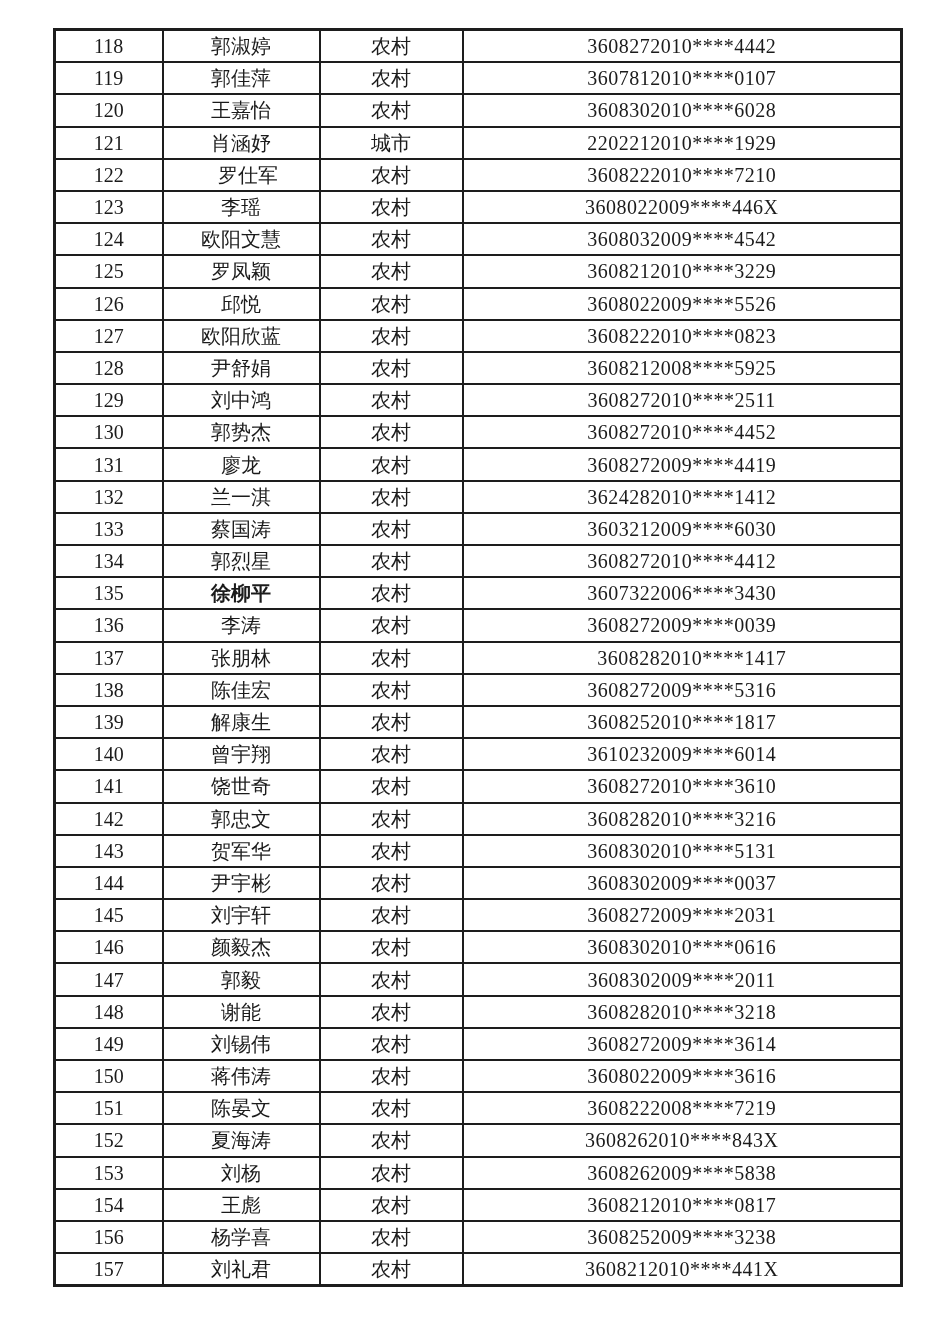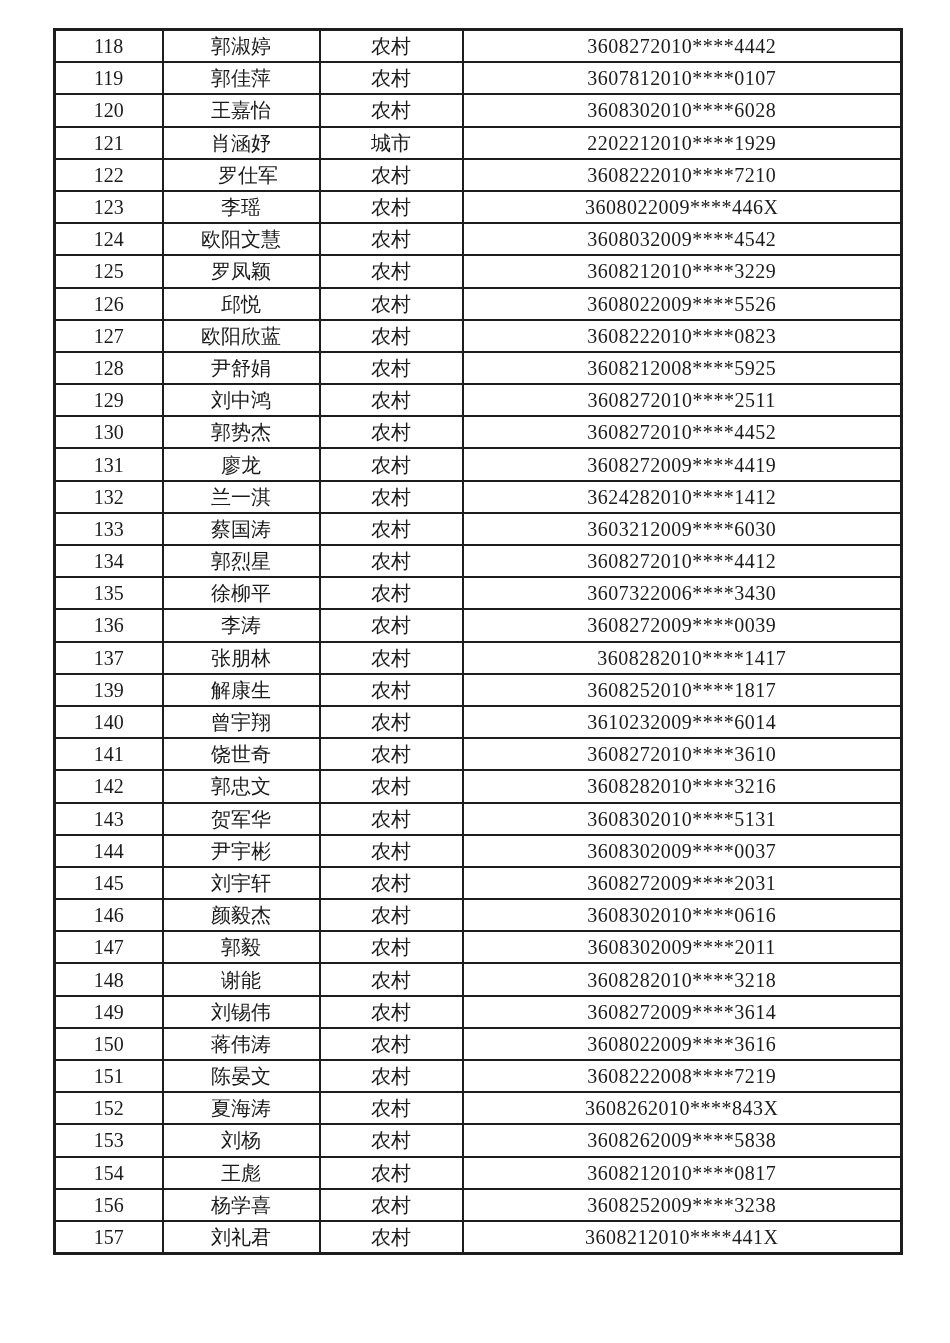--- a/index.html
+++ b/index.html
@@ -148,35 +148,41 @@
       <td class="col-id" style="border-color: rgb(29, 29, 29);">3603212009****6030</td>
     </tr>
         <tr>
       <td class="col-index" style="border-color: rgb(29, 29, 29);">134</td>
       <td class="col-name" style="border-color: rgb(29, 29, 29);">郭烈星</td>
       <td class="col-residence" style="border-color: rgb(29, 29, 29);">农村</td>
       <td class="col-id" style="border-color: rgb(29, 29, 29);">3608272010****4412</td>
     </tr>
         <tr>
       <td class="col-index" style="border-color: rgb(29, 29, 29);">135</td>
-      <td class="col-name" style="border-color: rgb(29, 29, 29);">徐柳平</td>
+      <td class="col-name" style="border-color: rgb(29, 29, 29); font-weight: bold;">徐柳平</td>
       <td class="col-residence" style="border-color: rgb(29, 29, 29);">农村</td>
       <td class="col-id" style="border-color: rgb(29, 29, 29);">3607322006****3430</td>
     </tr>
         <tr>
       <td class="col-index" style="border-color: rgb(29, 29, 29);">136</td>
       <td class="col-name" style="border-color: rgb(29, 29, 29);">李涛</td>
       <td class="col-residence" style="border-color: rgb(29, 29, 29);">农村</td>
       <td class="col-id" style="border-color: rgb(29, 29, 29);">3608272009****0039</td>
     </tr>
         <tr>
       <td class="col-index" style="border-color: rgb(29, 29, 29);">137</td>
       <td class="col-name" style="border-color: rgb(29, 29, 29);">张朋林</td>
       <td class="col-residence" style="border-color: rgb(29, 29, 29);">农村</td>
       <td class="col-id" style="border-color: rgb(29, 29, 29); padding-left: 20px;">3608282010****1417</td>
+    </tr>
+        <tr>
+      <td class="col-index" style="border-color: rgb(29, 29, 29);">138</td>
+      <td class="col-name" style="border-color: rgb(29, 29, 29);">陈佳宏</td>
+      <td class="col-residence" style="border-color: rgb(29, 29, 29);">农村</td>
+      <td class="col-id" style="border-color: rgb(29, 29, 29);">3608272009****5316</td>
     </tr>
         <tr>
       <td class="col-index" style="border-color: rgb(29, 29, 29);">139</td>
       <td class="col-name" style="border-color: rgb(29, 29, 29);">解康生</td>
       <td class="col-residence" style="border-color: rgb(29, 29, 29);">农村</td>
       <td class="col-id" style="border-color: rgb(29, 29, 29);">3608252010****1817</td>
     </tr>
         <tr>
       <td class="col-index" style="border-color: rgb(29, 29, 29);">140</td>
       <td class="col-name" style="border-color: rgb(29, 29, 29);">曾宇翔</td>

